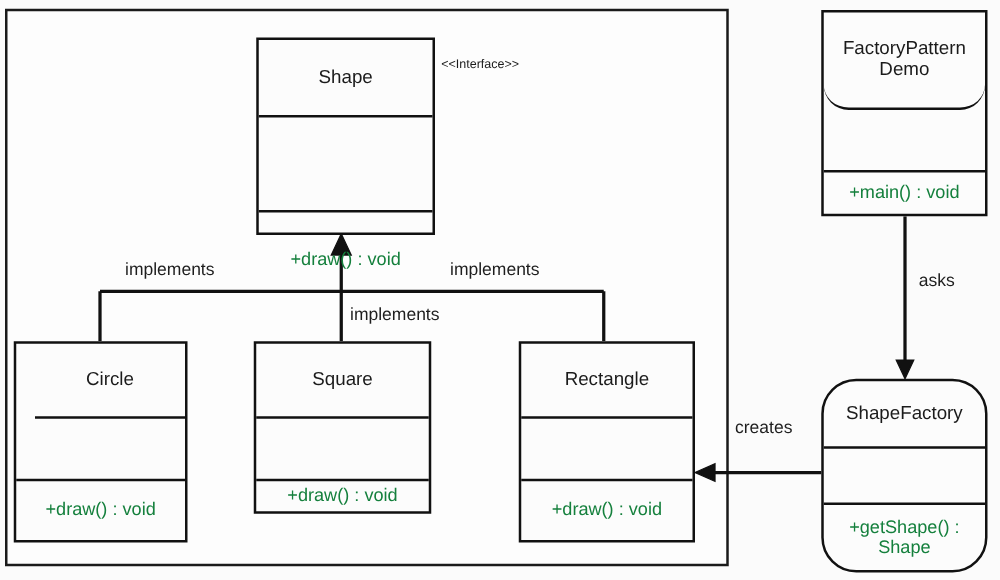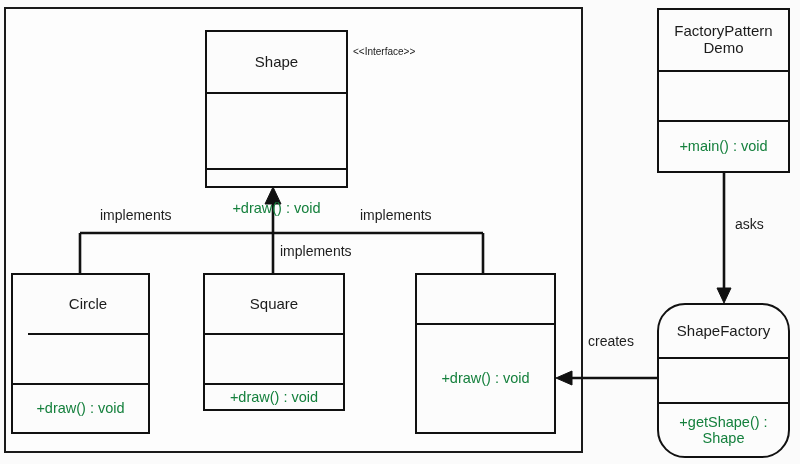--- a/index.html
+++ b/index.html
@@ -118,26 +118,27 @@
     <div class="cls-ops">+draw() : void</div>
   </div>
 
   <div class="uml-class" style="left:203px; top:273px; width:142px; height:138px;">
     <div class="cls-name" style="height:60px;">Square</div>
     <div class="cls-attrs" style="height:50px;"></div>
     <div class="cls-ops">+draw() : void</div>
   </div>
 
   <div class="uml-class" style="left:415px; top:273px; width:141px; height:161px;">
+    <div class="cls-name" style="height:60px;">Rectangle</div>
     <div class="cls-attrs" style="height:50px;"></div>
     <div class="cls-ops">+draw() : void</div>
   </div>
 
   <div class="uml-class" style="left:657px; top:8px; width:133px; height:165px;">
-    <div class="cls-name" style="height:62px;">FactoryPattern Demo</div>
+    <div class="cls-name" style="height:78px;border-radius:20px;">FactoryPattern Demo</div>
     <div class="cls-attrs" style="height:50px;"></div>
     <div class="cls-ops">+main() : void</div>
   </div>
 
   <div class="uml-class" style="left:657px; top:303px; width:133px; height:155px;border-radius:28px;">
     <div class="cls-name" style="height:54px;">ShapeFactory</div>
     <div class="cls-attrs" style="height:45px;"></div>
     <div class="cls-ops">+getShape() : Shape</div>
   </div>
 

